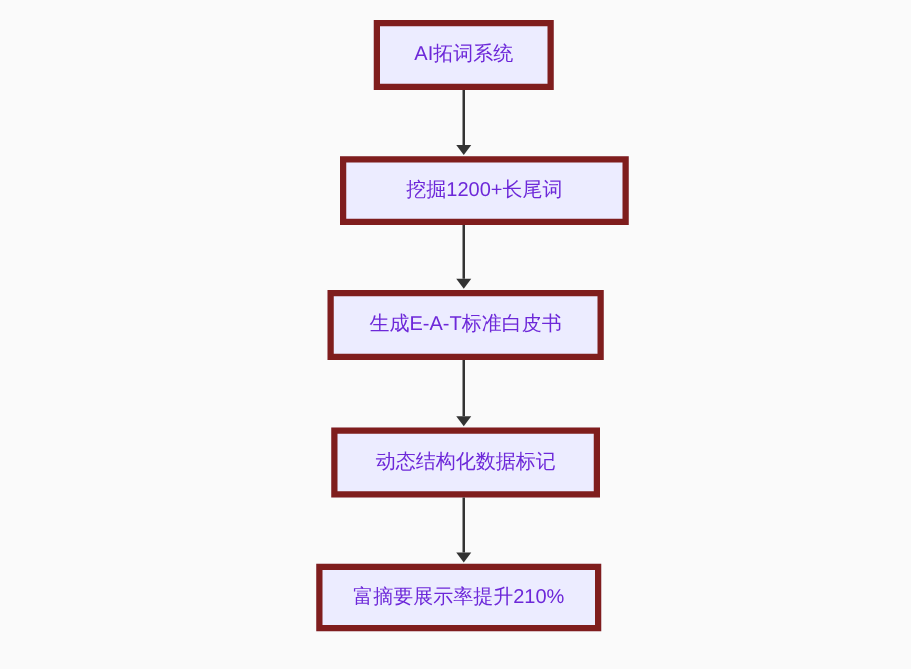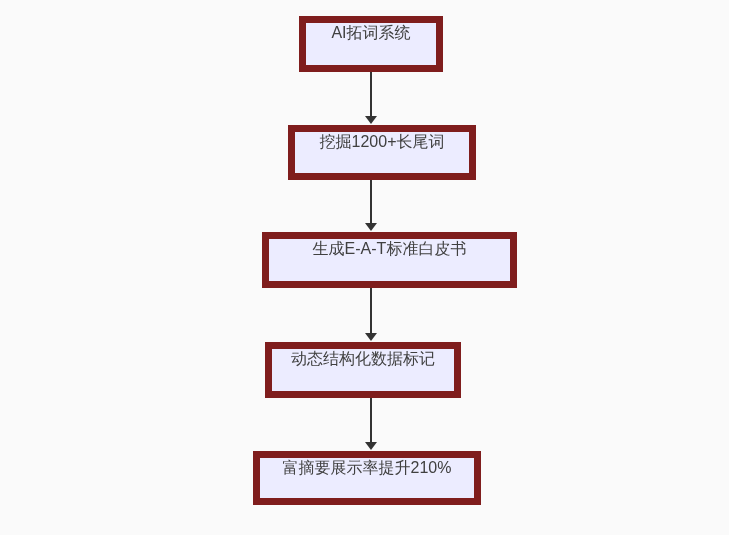--- a/index.html
+++ b/index.html
@@ -11,35 +11,35 @@
     position: relative;
     overflow: hidden;
   }
   .canvas {
     position: absolute;
     inset: 0;
   }
   .node {
     position: absolute;
     background: #ECECFF;
-    border: 7px solid #7f1d1d;
-    color: #404040;
+    border: 5px solid #7f1d1d;
+    color: #6d28d9;
     display: flex;
-    align-items: flex-start;
+    align-items: center;
     justify-content: center;
     font-size: 16px;
     line-height: 1.2;
     box-sizing: border-box;
     text-align: center;
     white-space: nowrap;
   }
   .node-1 { left: 299px; top: 16px;  width: 144px; height: 56px; }
-  .node-2 { left: 288px; top: 125px; width: 188px; height: 55px; }
-  .node-3 { left: 262px; top: 232px; width: 255px; height: 56px; }
-  .node-4 { left: 265px; top: 342px; width: 196px; height: 56px; }
+  .node-2 { left: 272px; top: 125px; width: 231px; height: 55px; }
+  .node-3 { left: 262px; top: 232px; width: 221px; height: 56px; }
+  .node-4 { left: 265px; top: 342px; width: 215px; height: 56px; }
   .node-5 { left: 253px; top: 451px; width: 228px; height: 54px; }
 
   .edge {
     position: absolute;
     left: 365px;
     width: 12px;
     display: flex;
     flex-direction: column;
     align-items: center;
   }

